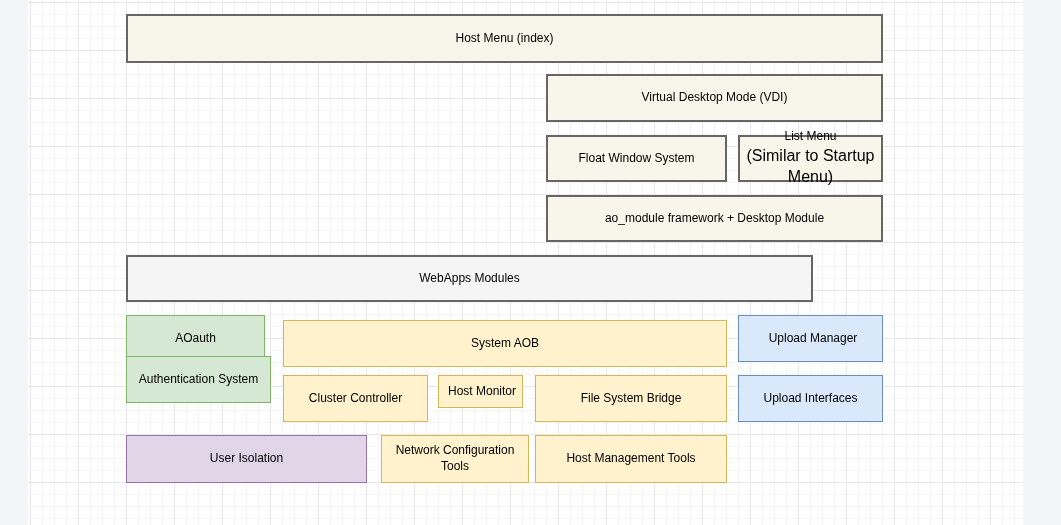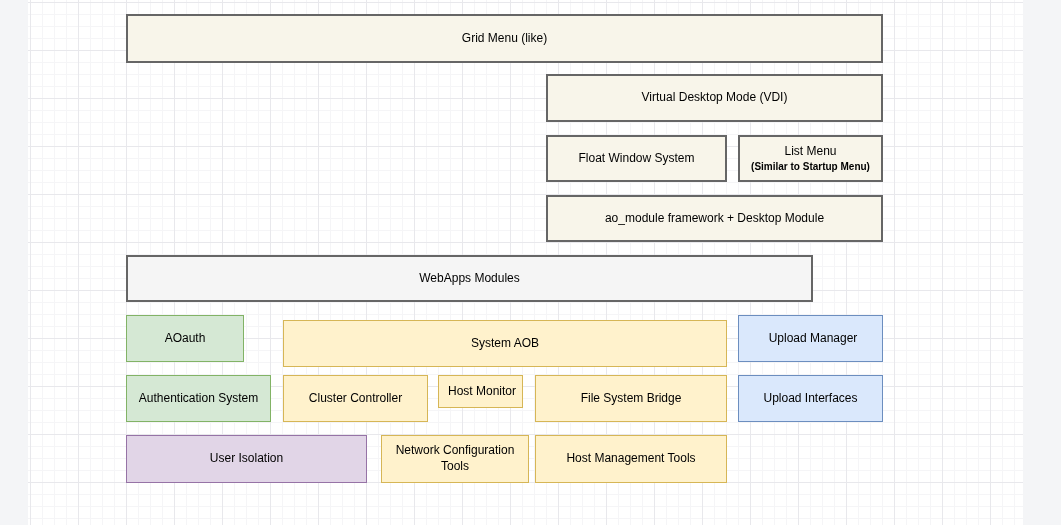--- a/index.html
+++ b/index.html
@@ -46,33 +46,32 @@
     color: var(--text_color, #000000);
     padding: 2px 6px;
   }
   .beige  { background: var(--beige_fill,  #f8f5ea); border: 2px solid var(--beige_border, #666666); }
   .gray   { background: var(--gray_fill,   #f5f5f5); border: 2px solid var(--gray_border,  #666666); }
   .green  { background: var(--green_fill,  #d5e8d4); border: 1.4px solid var(--green_border,  #82b366); }
   .yellow { background: var(--yellow_fill, #fff2cc); border: 1.4px solid var(--yellow_border, #d6b656); }
   .blue   { background: var(--blue_fill,   #dae8fc); border: 1.4px solid var(--blue_border,   #6c8ebf); }
   .purple { background: var(--purple_fill, #e1d5e7); border: 1.4px solid var(--purple_border, #9673a6); }
   .sublabel {
-    font-size: 10px;
+    font-size: 16px;
     display: block;
-    font-weight: bold;
   }
 </style>
 </head>
 <body>
 
 <div class="viewport">
   <div class="page"></div>
 
   <div class="node beige" style="left:126px; top:14px; width:757px; height:49px;">
-    <span>Grid Menu (like)</span>
+    <span>Host Menu (index)</span>
   </div>
 
 
   <div class="node beige" style="left:546px; top:74px; width:337px; height:48px;">
     <span>Virtual Desktop Mode (VDI)</span>
   </div>
 
   <div class="node beige" style="left:546px; top:135px; width:181px; height:47px;">
     <span>Float Window System</span>
   </div>
@@ -83,33 +82,33 @@
   </div>
 
   <div class="node beige" style="left:546px; top:195px; width:337px; height:47px;">
     <span>ao_module framework + Desktop Module</span>
   </div>
 
   <div class="node gray" style="left:126px; top:255px; width:687px; height:47px;">
     <span>WebApps Modules</span>
   </div>
 
-  <div class="node green" style="left:126px; top:315px; width:118px; height:47px;">
+  <div class="node green" style="left:126px; top:315px; width:139px; height:47px;">
     <span>AOauth</span>
   </div>
 
   <div class="node yellow" style="left:283px; top:320px; width:444px; height:47px;">
     <span>System AOB</span>
   </div>
 
   <div class="node blue" style="left:738px; top:315px; width:145px; height:47px;padding-left:11px;">
     <span>Upload Manager</span>
   </div>
 
-  <div class="node green" style="left:126px; top:375px; width:145px; height:47px;">
+  <div class="node green" style="left:126px; top:356px; width:145px; height:47px;">
     <span>Authentication System</span>
   </div>
 
   <div class="node yellow" style="left:283px; top:375px; width:145px; height:47px;">
     <span>Cluster Controller</span>
   </div>
 
   <div class="node yellow" style="left:438px; top:375px; width:85px; height:33px;align-items:flex-end;">
     <span>Host Monitor</span>
   </div>

